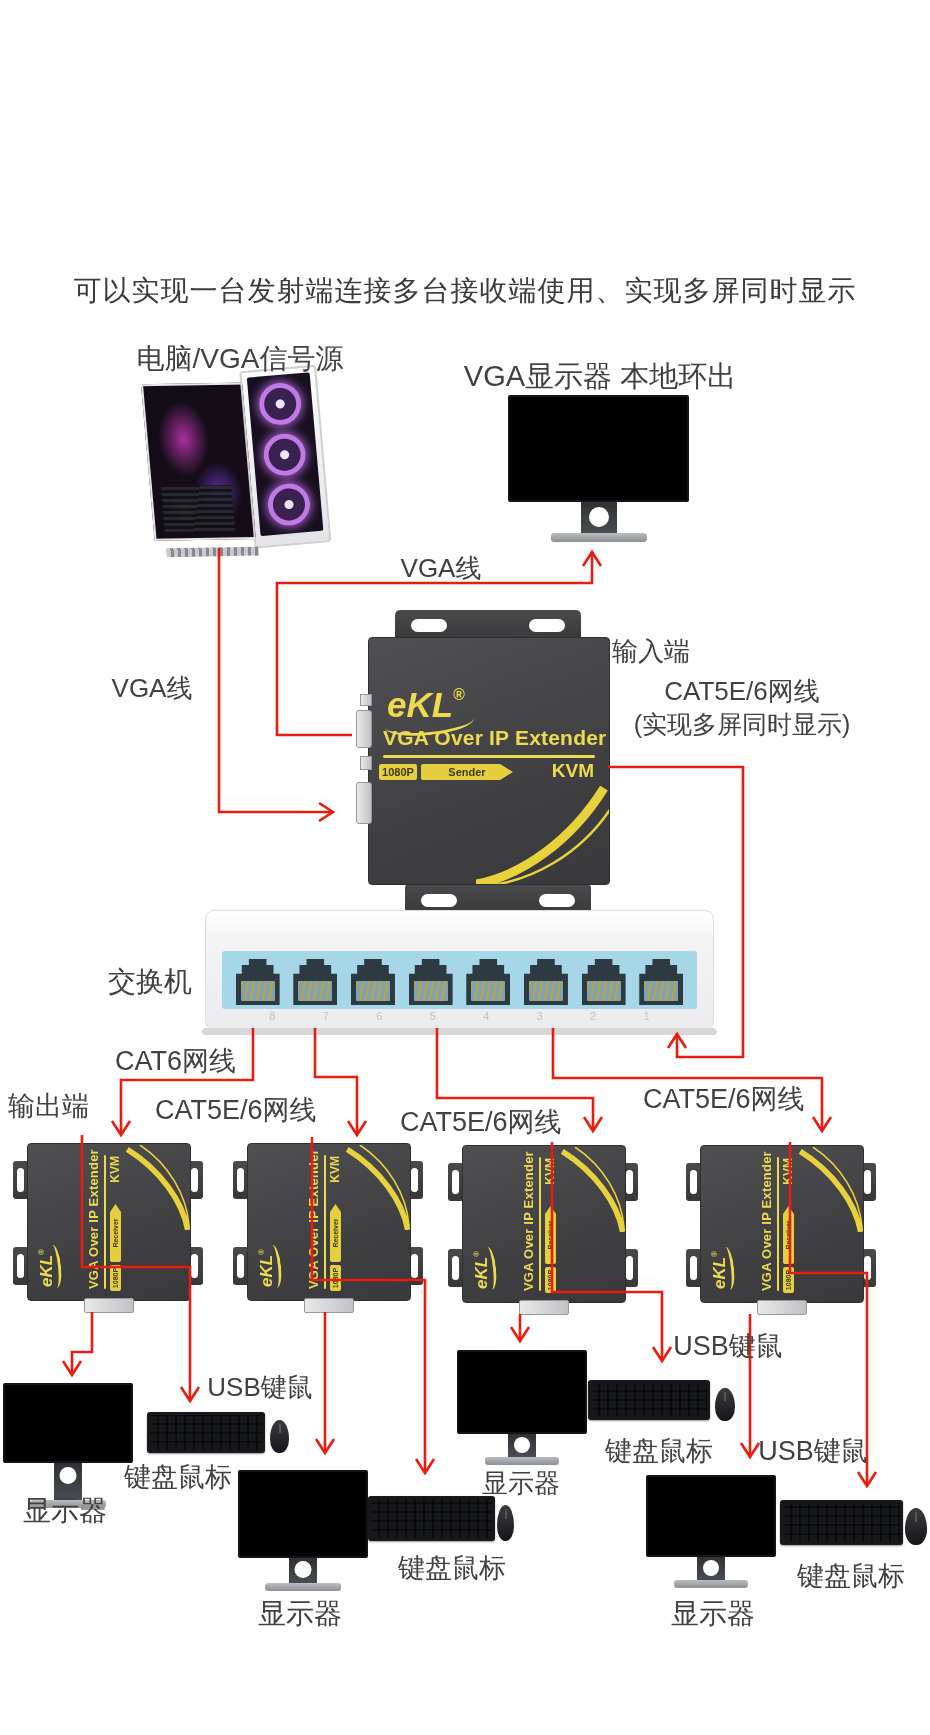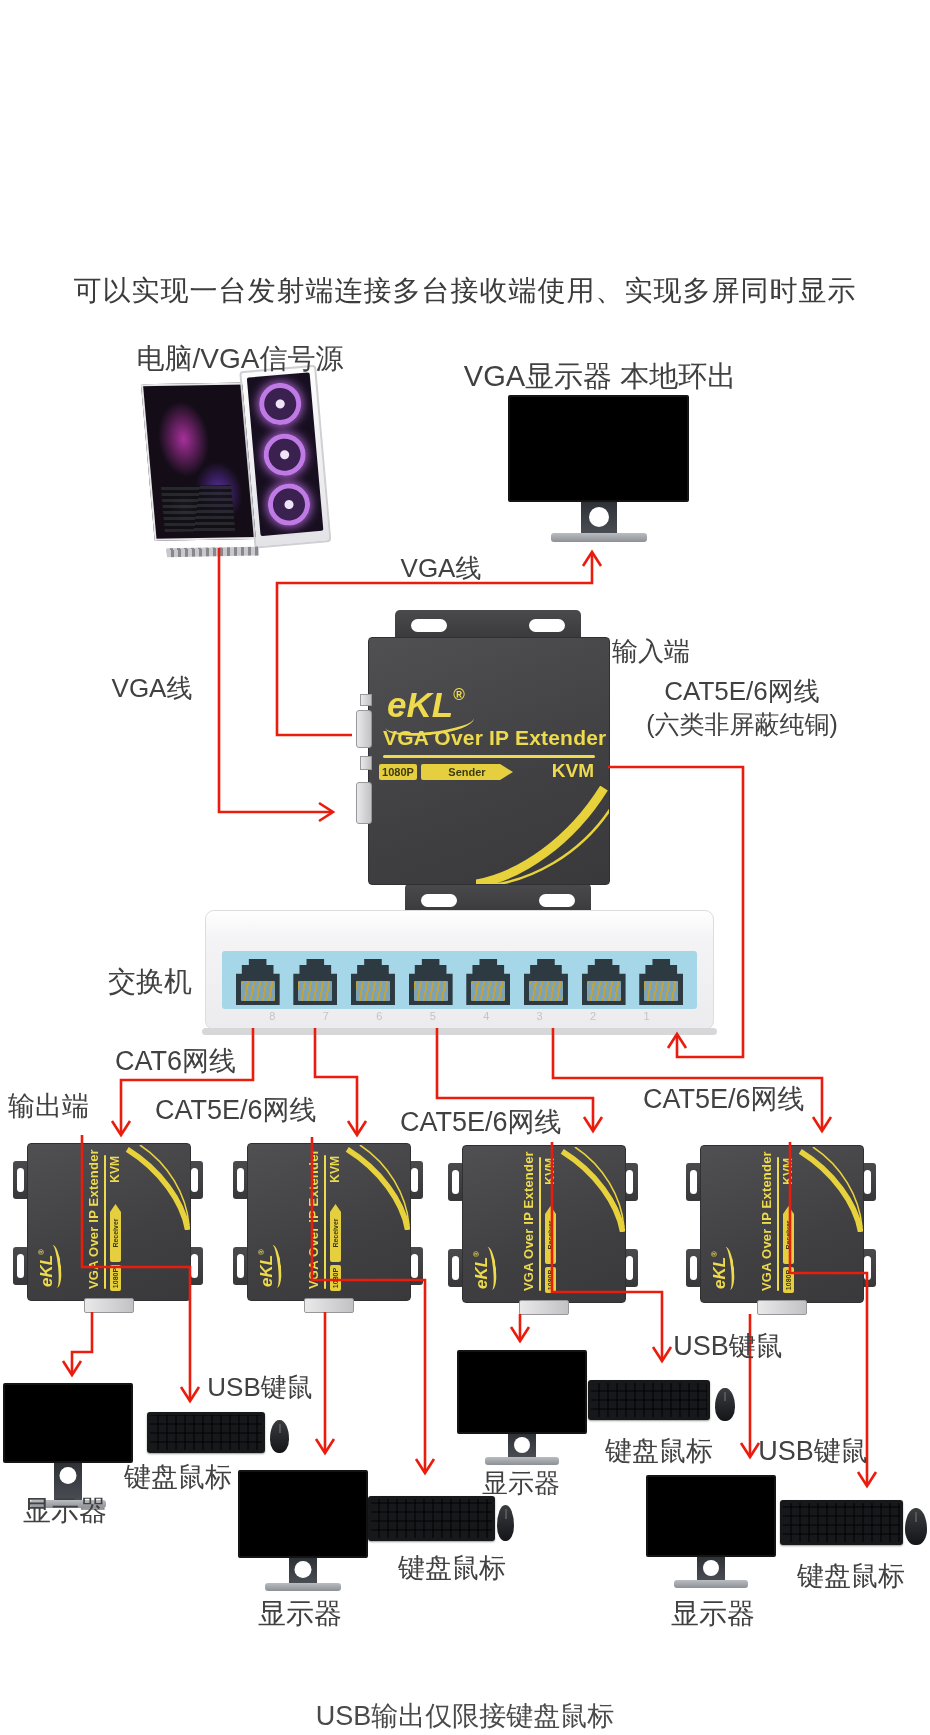--- a/index.html
+++ b/index.html
@@ -140,21 +140,21 @@
     <div class="scr splash" style="height:103px;"></div>
     <div class="col" style="top:107px;width:36px;height:32px;"></div>
     <div class="hole" style="top:112px;width:20px;height:20px;"></div>
     <div class="base" style="top:138px;width:96px;height:9px;"></div>
   </div>
 
   <div class="lbl s26" style="left:441px;top:551px;transform:translateX(-50%);">VGA线</div>
   <div class="lbl s26" style="left:152px;top:671px;transform:translateX(-50%);">VGA线</div>
   <div class="lbl s26" style="left:612px;top:634px;">输入端</div>
   <div class="lbl s26" style="left:742px;top:674px;transform:translateX(-50%);text-align:center;">CAT5E/6网线</div>
-  <div class="lbl" style="left:742px;top:708px;font-size:25px;transform:translateX(-50%);text-align:center;">(六类非屏蔽纯铜)</div>
+  <div class="lbl" style="left:742px;top:708px;font-size:25px;transform:translateX(-50%);text-align:center;">(实现多屏同时显示)</div>
 
   <div class="abs" style="left:368px;top:610px;width:240px;height:310px;z-index:5;">
     <div class="bracket" style="left:27px;top:0;width:186px;height:32px;">
       <div class="slot" style="left:16px;top:9px;width:36px;height:13px;"></div>
       <div class="slot" style="right:16px;top:9px;width:36px;height:13px;"></div>
     </div>
     <div class="bracket" style="left:37px;top:273px;width:186px;height:35px;">
       <div class="slot" style="left:16px;top:11px;width:36px;height:13px;"></div>
       <div class="slot" style="right:16px;top:11px;width:36px;height:13px;"></div>
     </div>
@@ -401,15 +401,14 @@
   <div class="lbl s27" style="left:178px;top:1459px;transform:translateX(-50%);">键盘鼠标</div>
   <div class="lbl s27" style="left:452px;top:1550px;transform:translateX(-50%);">键盘鼠标</div>
   <div class="lbl s27" style="left:659px;top:1433px;transform:translateX(-50%);">键盘鼠标</div>
   <div class="lbl s27" style="left:851px;top:1558px;transform:translateX(-50%);">键盘鼠标</div>
 
   <div class="lbl s28" style="left:65px;top:1492px;transform:translateX(-50%);">显示器</div>
   <div class="lbl s28" style="left:300px;top:1595px;transform:translateX(-50%);">显示器</div>
   <div class="lbl s26" style="left:521px;top:1466px;transform:translateX(-50%);">显示器</div>
   <div class="lbl s28" style="left:713px;top:1595px;transform:translateX(-50%);">显示器</div>
 
-  <div class="lbl s27" style="left:465px;top:1698px;transform:translateX(-50%);color:#4a4a4a;">USB输出仅限接键盘鼠标</div>
 
 </div>
 
 </body></html>

